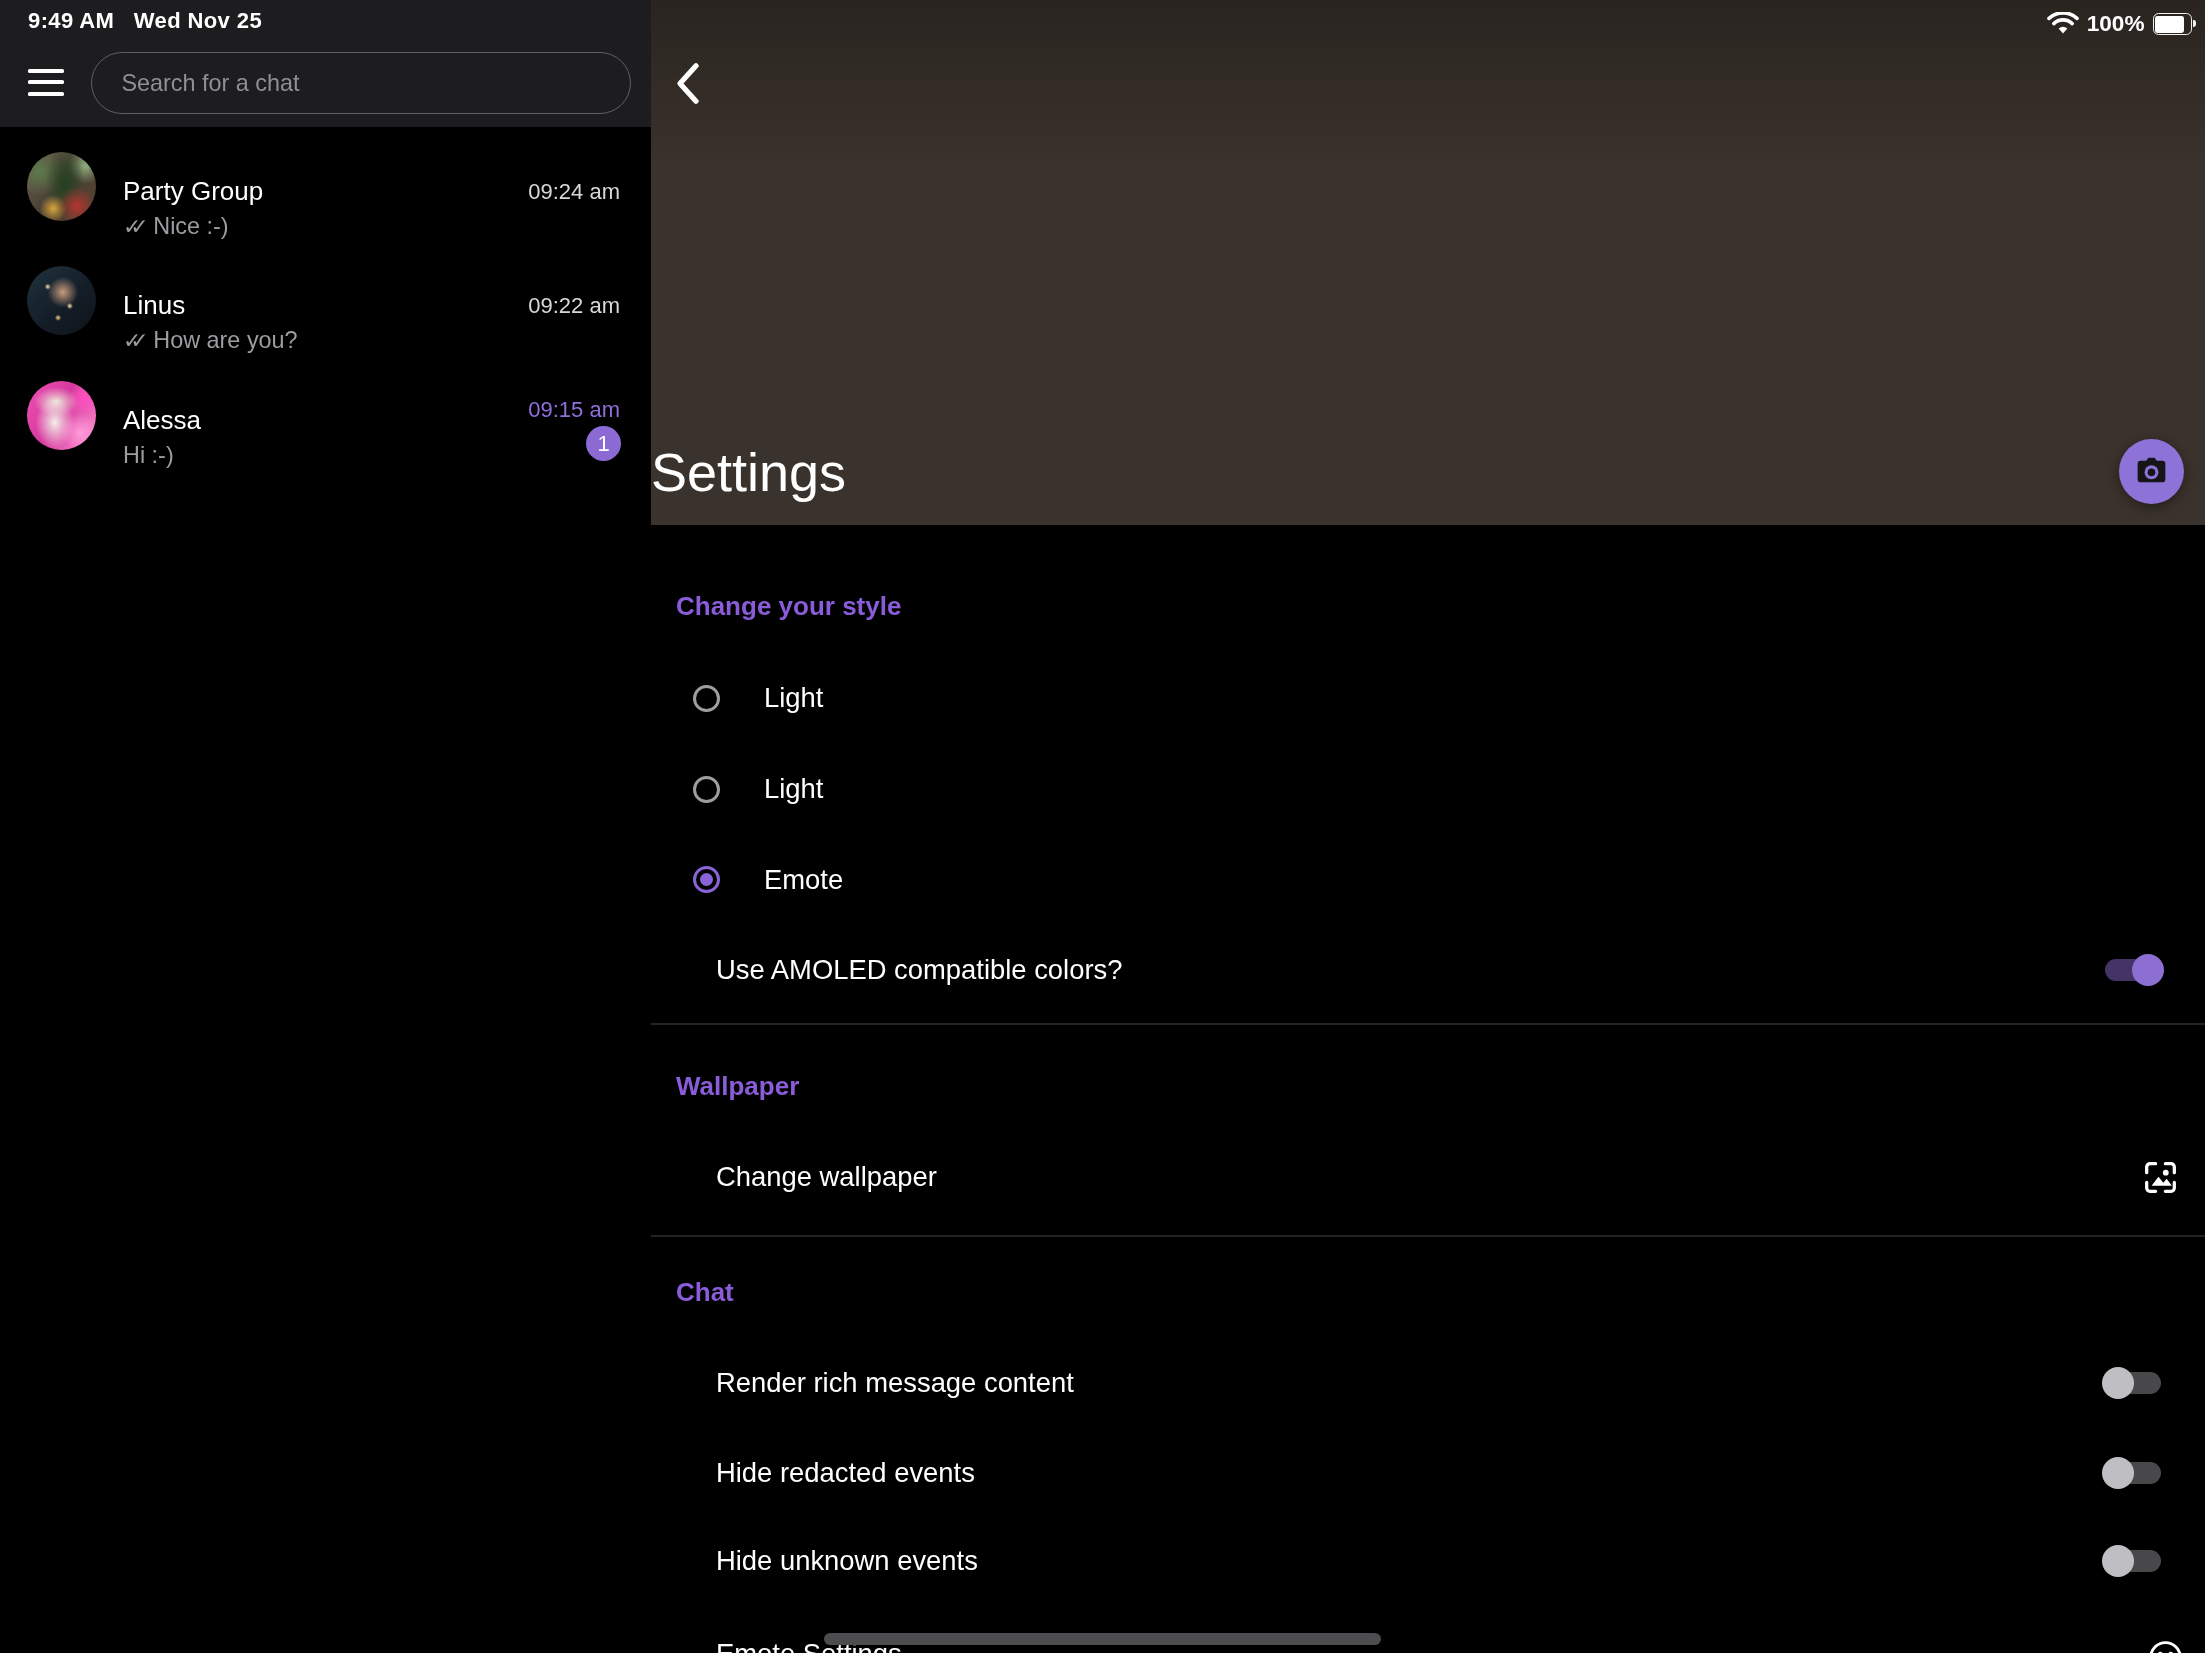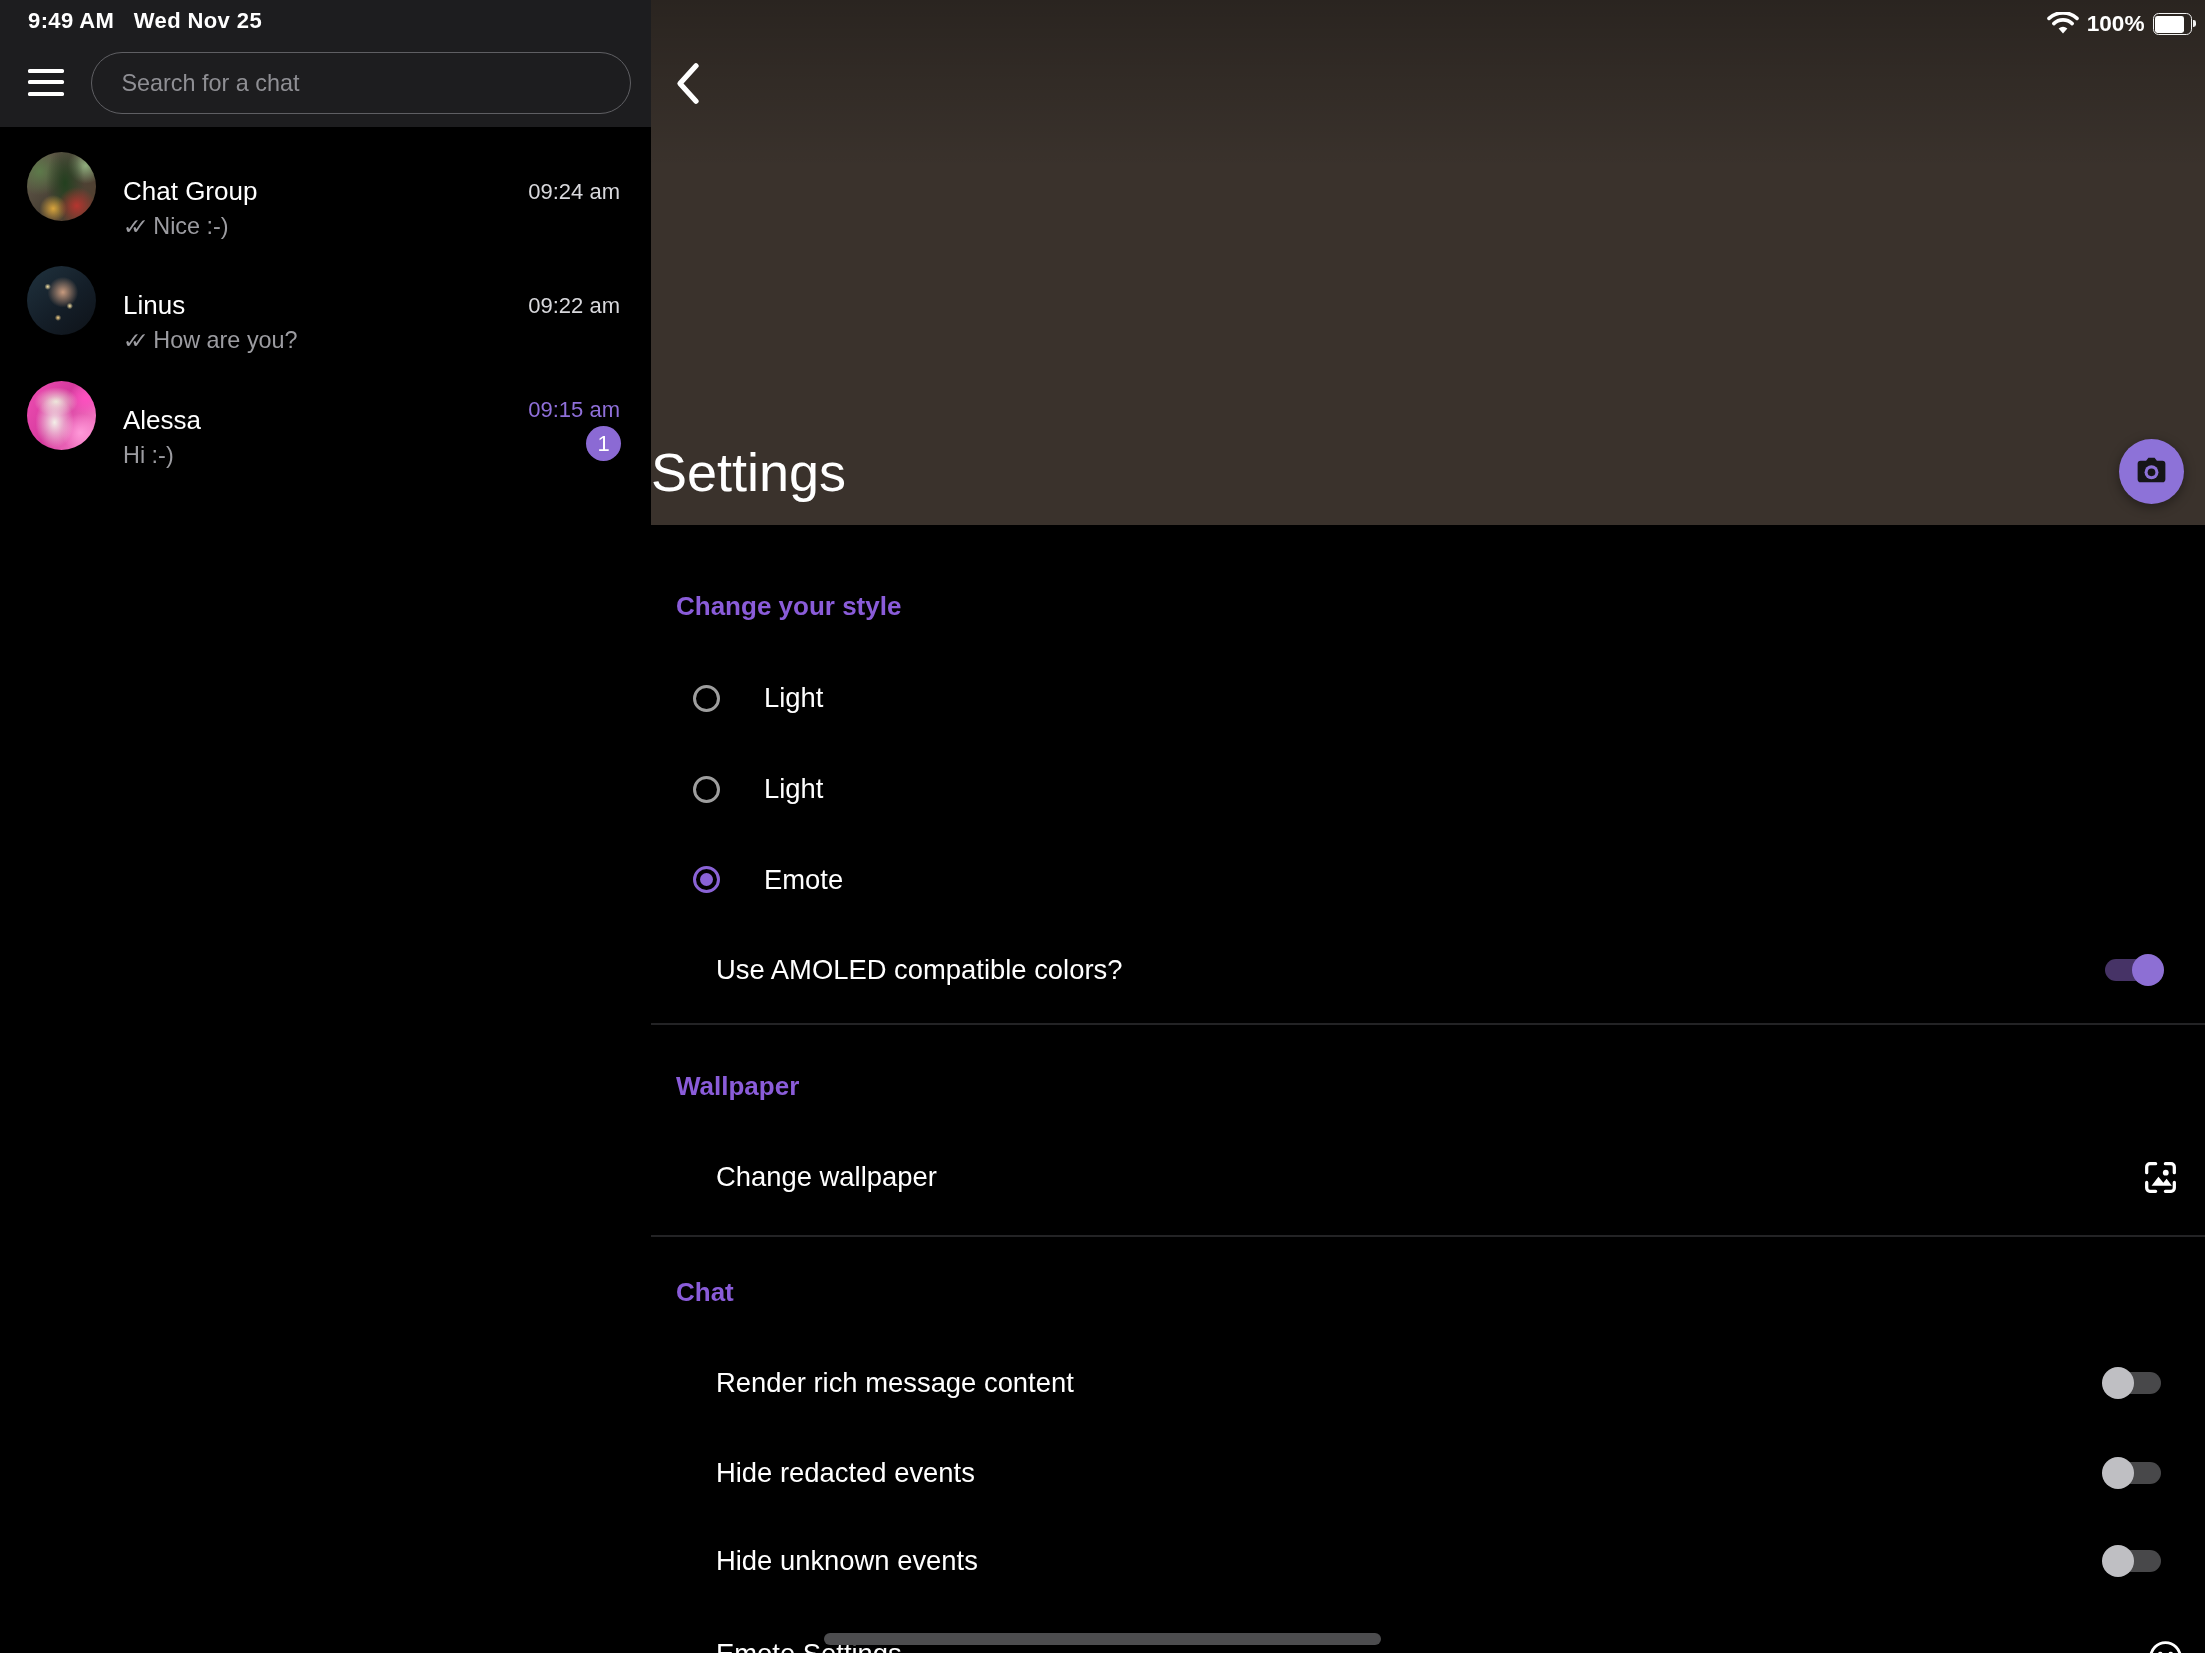--- a/index.html
+++ b/index.html
@@ -93,21 +93,21 @@
           <span></span>
           <span style="margin-bottom:0"></span>
         </div>
       <div class="search-pill">
         <input type="text" placeholder="Search for a chat" style="">
       </div>
     </div>
 
     <div class="chat-row" style="top:152px">
       <div class="avatar av-party"></div>
-      <div class="chat-title" style="top:24px">Chat Group</div>
+      <div class="chat-title" style="top:24px">Party Group</div>
       <div class="chat-sub" style="top:61px"><span class="ticks">✓✓</span><span>Nice :-)</span></div>
       <div class="chat-time" style="top:27px">09:24 am</div>
     </div>
 
     <div class="chat-row" style="top:266px">
       <div class="avatar av-linus"></div>
       <div class="chat-title" style="top:24px">Linus</div>
       <div class="chat-sub" style="top:61px"><span class="ticks">✓✓</span><span>How are you?</span></div>
       <div class="chat-time" style="top:27px">09:22 am</div>
     </div>

